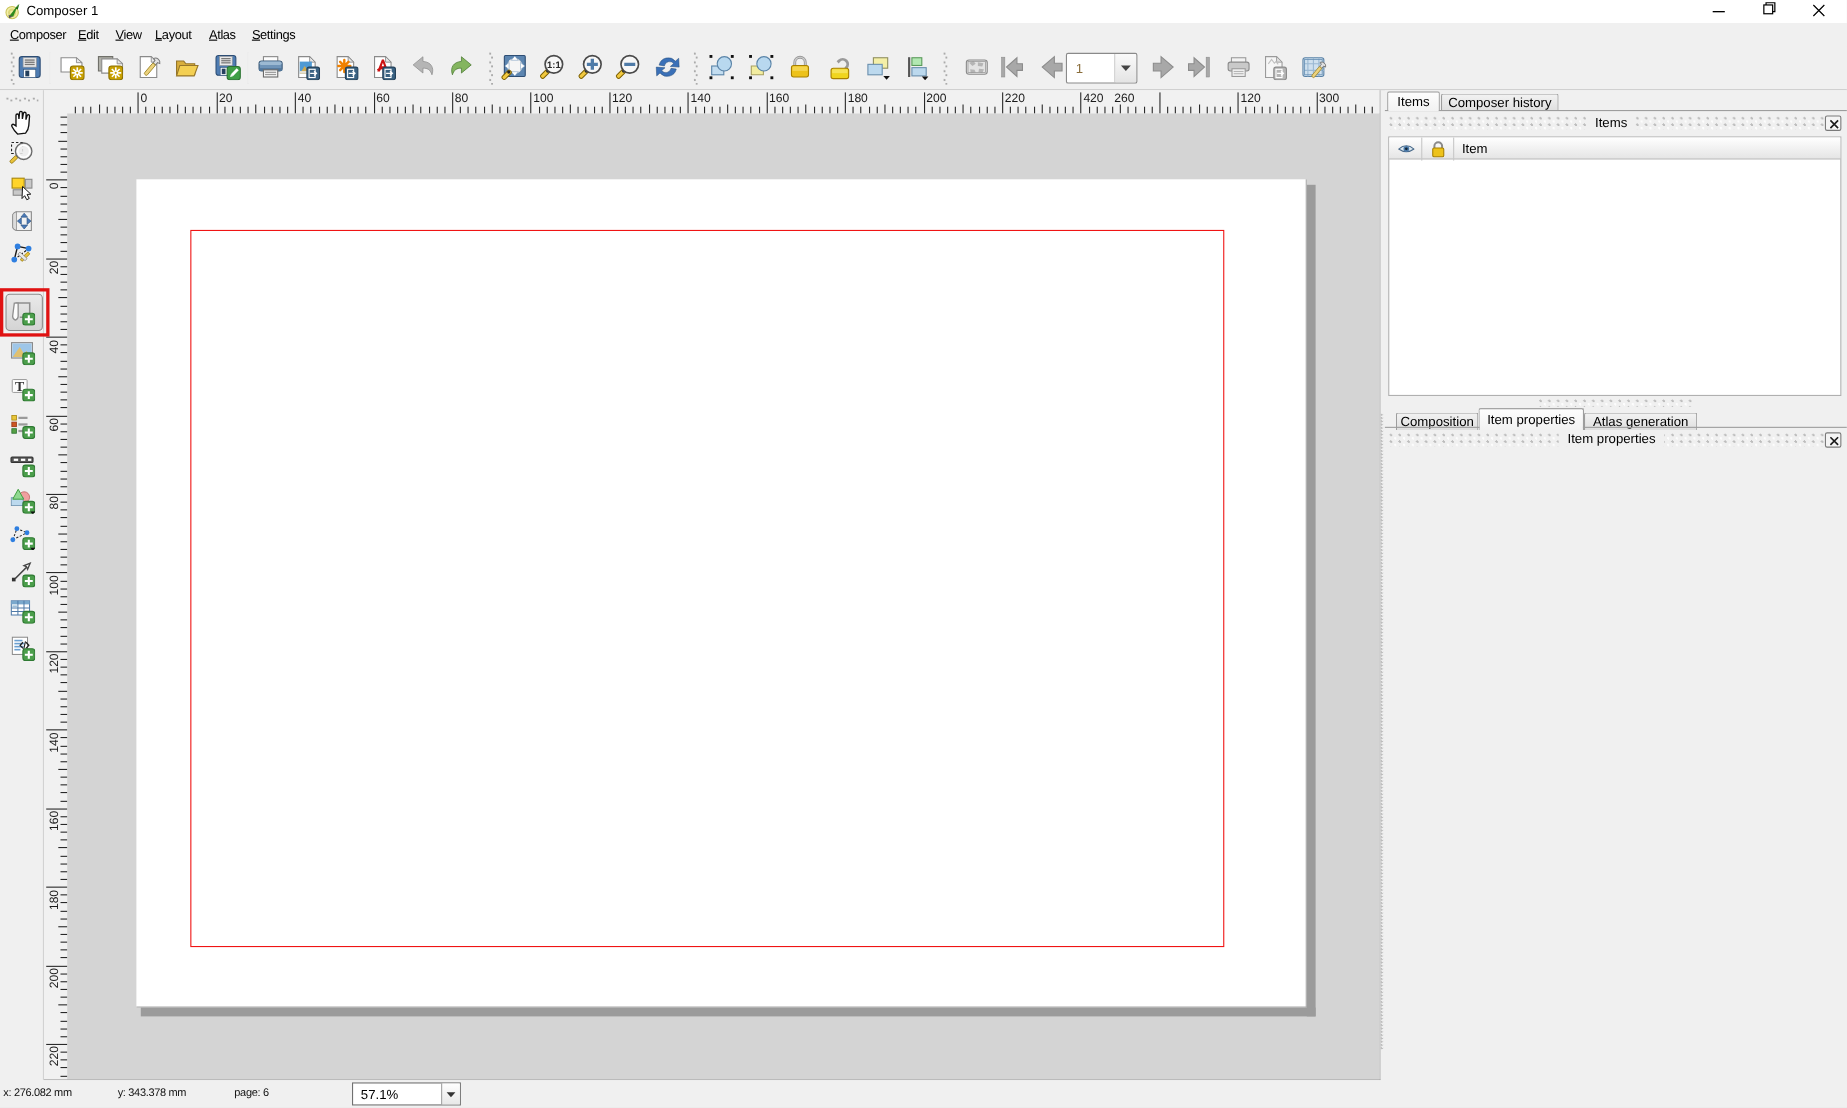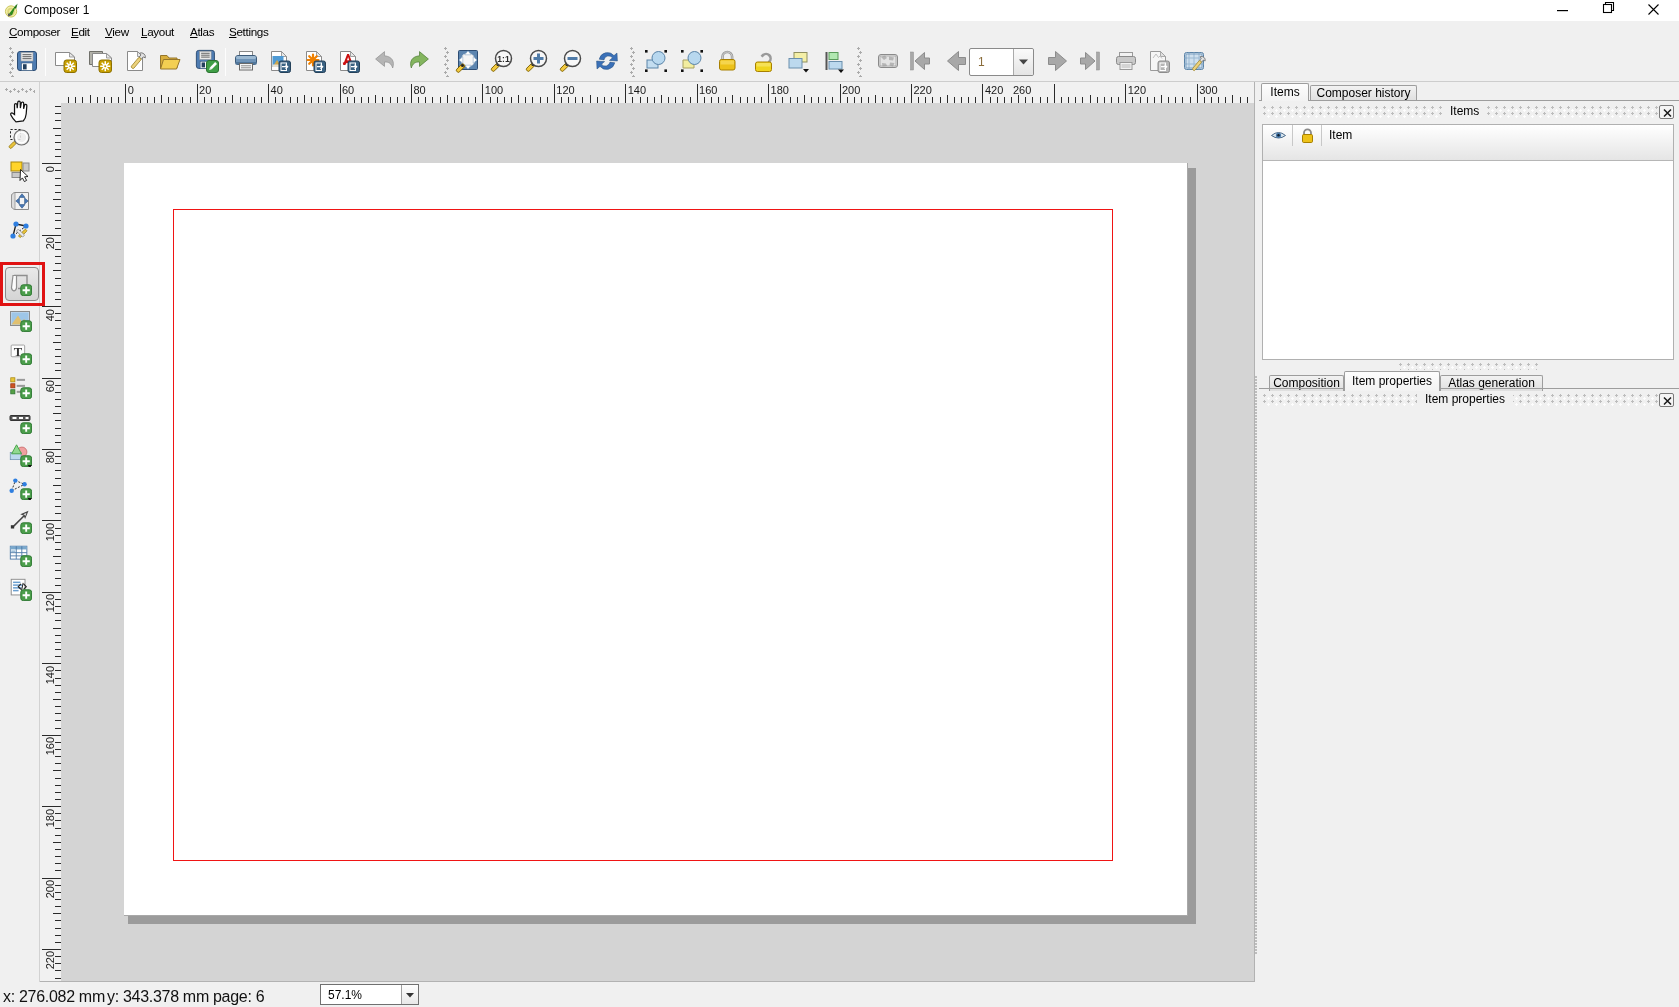--- a/index.html
+++ b/index.html
@@ -35,24 +35,24 @@
 .tab-active{background:linear-gradient(#fdfdfd,#f2f2f2);z-index:3}
 .tab-inactive{background:linear-gradient(#f2f2f2,#dfdfdf);z-index:1}
 .tabline{position:absolute;height:1px;background:#9d9d9d;z-index:2}
 .docktitle{position:absolute;height:12px;
  background-image:radial-gradient(circle at 1.5px 1.5px,#bdbdbd 1.1px,rgba(0,0,0,0) 1.2px),radial-gradient(circle at 5.5px 4.5px,#fdfdfd 1.1px,rgba(0,0,0,0) 1.2px);
  background-size:8px 6px}
 .docktext{position:absolute;font-size:12px;background:#f0f0f0;padding:0 8px}
 .closebtn{position:absolute;width:15px;height:14px;border:1px solid #7a7a7a;border-radius:2px;background:#f4f4f4}
 .closebtn svg{position:absolute;left:1px;top:1px}
 #treewidget{position:absolute;left:3px;top:42px;width:412px;height:236px;border:1px solid #b0b0b0;background:#fff}
-#treeheader{position:absolute;left:0;top:0;width:410px;height:36px;background:linear-gradient(#ffffff,#e5e5e5);border-bottom:1px solid #b6b6b6}
+#treeheader{position:absolute;left:0;top:0;width:410px;height:20px;background:linear-gradient(#ffffff,#e5e5e5);border-bottom:1px solid #b6b6b6}
 .hcell{position:absolute;top:0;height:21px;border-right:1px solid #c8c8c8}
 #statusbar{left:0;top:982px;width:1679px;height:25px;background:#f0f0f0}
-.sbtext{position:absolute;top:6px;font-size:16px;letter-spacing:-0.3px;color:#111}
+.sbtext{position:absolute;top:6px;font-size:10px;letter-spacing:-0.3px;color:#111}
 #zoombox{position:absolute;left:320px;top:2px;width:99px;height:21px;background:#fff;border:1px solid #707070}
 #zoombox .txt{position:absolute;left:7px;top:3px;font-size:12px}
 #zoombox .btn{position:absolute;right:0;top:0;width:17px;height:19px;background:linear-gradient(#fefefe,#e8e8e8);border-left:1px solid #a0a0a0}
 .icon{position:absolute;width:24px;height:24px}
 .licon{position:absolute;left:8px;width:24px;height:24px}
 </style></head><body>
 <div id="titlebar" class="abs">
 <svg class="abs" style="left:4px;top:3px" width="15" height="15" viewBox="0 0 16 16">
  <ellipse cx="7.5" cy="9" rx="6" ry="6" fill="#f3efa7" stroke="#c9c35a" stroke-width="1"></ellipse>
  <ellipse cx="7.5" cy="9" rx="3" ry="3" fill="none" stroke="#dcd67a" stroke-width="2"></ellipse>

